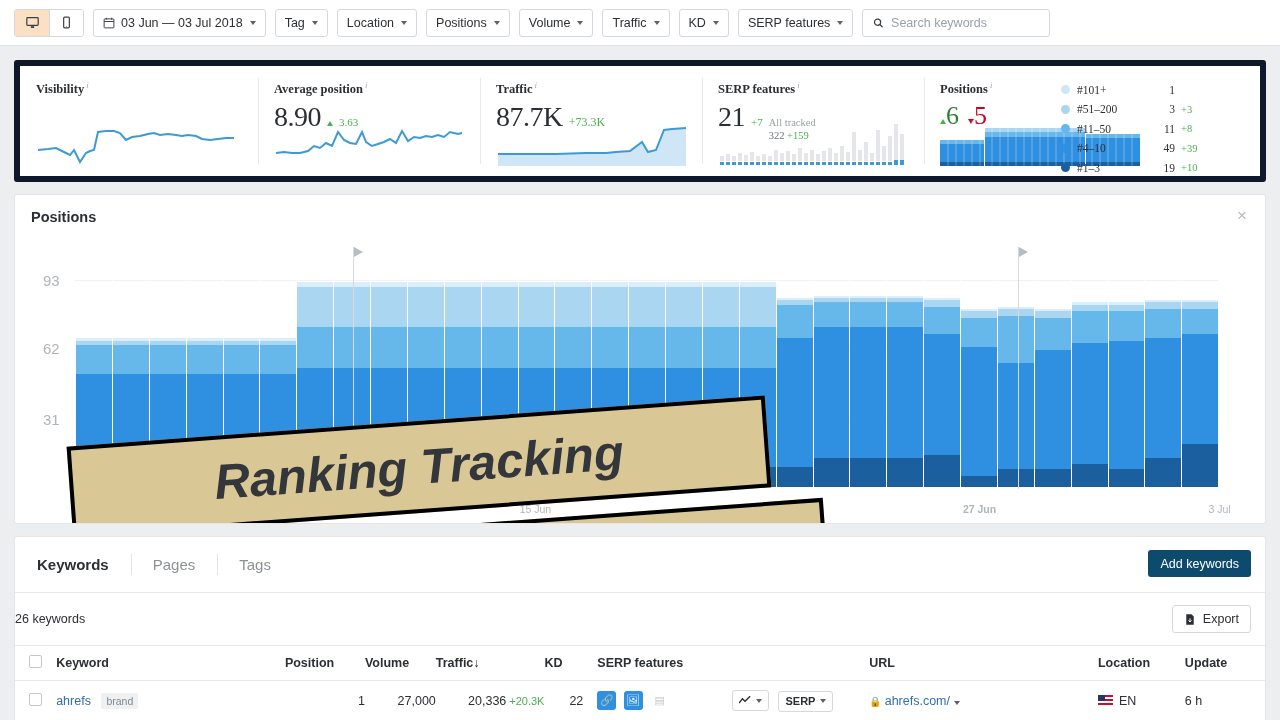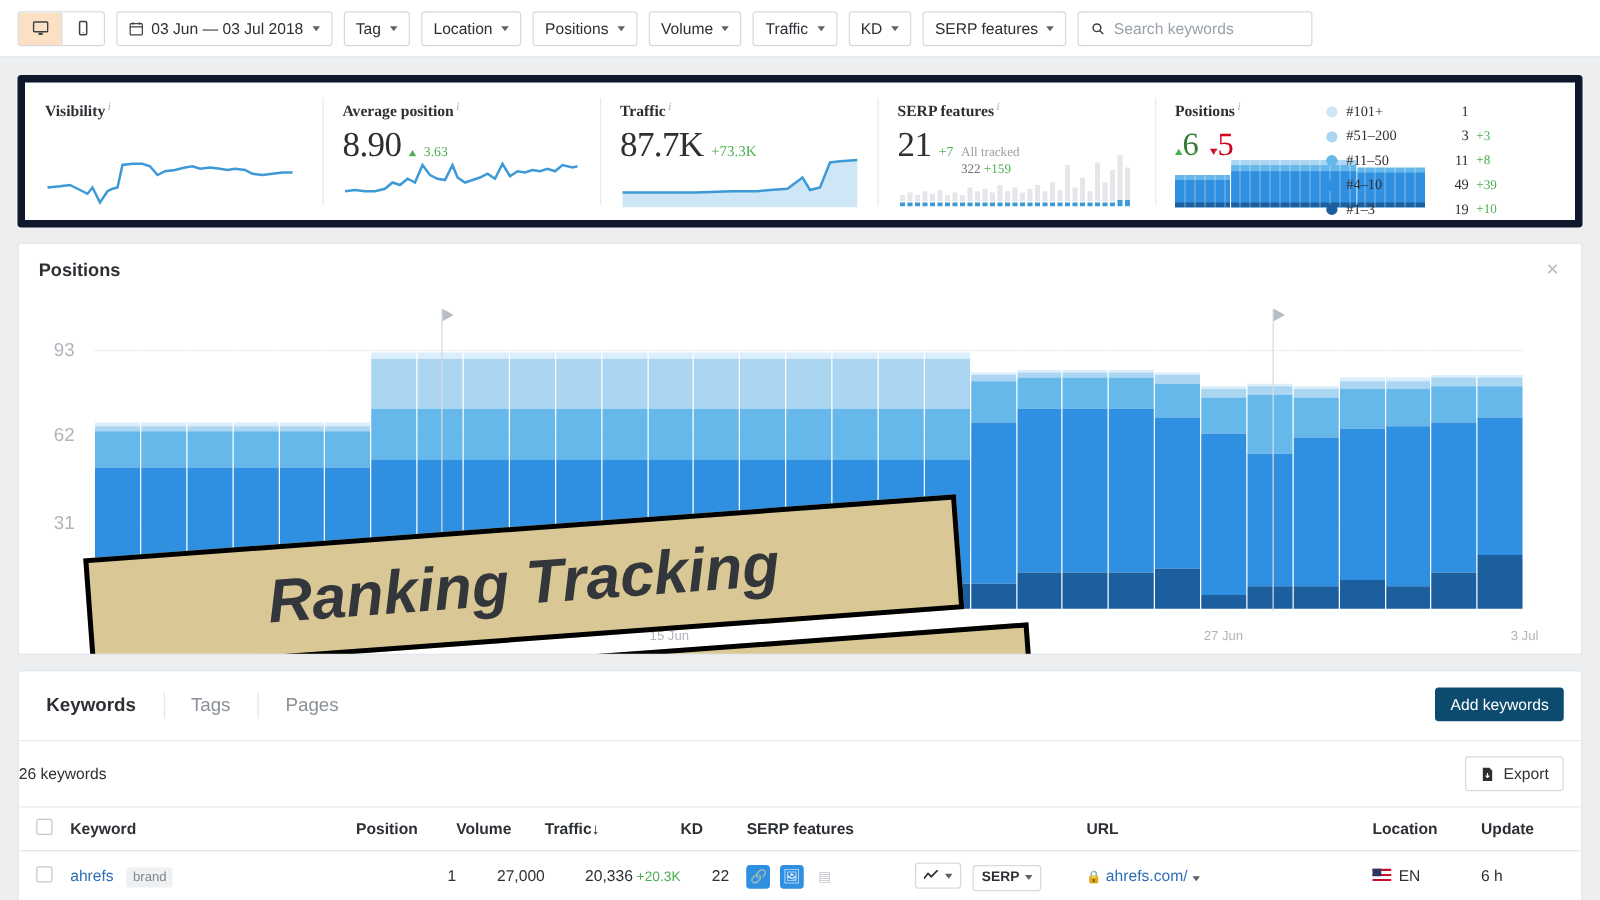--- a/index.html
+++ b/index.html
@@ -629,38 +629,38 @@
           <div class="seg" style="height: 110.369px; background: rgb(47, 143, 224);"></div>
           <div class="seg" style="height: 42.7961px; background: rgb(27, 95, 158);"></div>
         </div>
       </div>
       <div class="flag" style="left: 338.016px; top: 8px; height: 242px;"></div>
       <div class="flag" style="left: 1002.85px; top: 8px; height: 242px;"></div>
       <div class="xlab" style="left: 61.4677px;">3 Jun</div>
       <div class="xlab" style="left: 283.081px;">9 Jun</div>
       <div class="xlab" style="left: 504.694px;">15 Jun</div>
       <div class="xlab" style="left: 726.306px;">21 Jun</div>
-      <div class="xlab" style="left: 947.919px;">27 Jun</div>
+      <div class="xlab" style="left: 947.919px; font-weight: bold;">27 Jun</div>
       <div class="xlab" style="left: 1161.53px; margin-left: 32px;">3 Jul</div>
     </div>
 
   <div class="banner" id="banner1">Ranking Tracking</div>
   <div class="banner" id="banner2">for Websites: Tips</div>
 </div>
 
 <div class="kw-panel">
   <div class="kw-tabs">
     <div class="kw-tab active">
         <span>Keywords</span>
       </div>
     <div class="kw-tab">
-        <span>Tags</span>
+        <span>Pages</span>
       </div>
     <div class="kw-tab">
-        <span>Pages</span>
+        <span>Tags</span>
       </div>
     <div class="addkw">Add keywords</div>
   </div>
 
   <div class="kw-sub">
     <div class="kw-count">26 keywords</div>
     <div class="export-btn">
       <svg width="12" height="13" viewBox="0 0 16 16">
           <path d="M3 1h7l3 3v11H3z" fill="#2c2f33"></path>
           <path d="M8 6.5v4.5M6 9.3l2 2 2-2" stroke="#fff" stroke-width="1.3" fill="none"></path>

